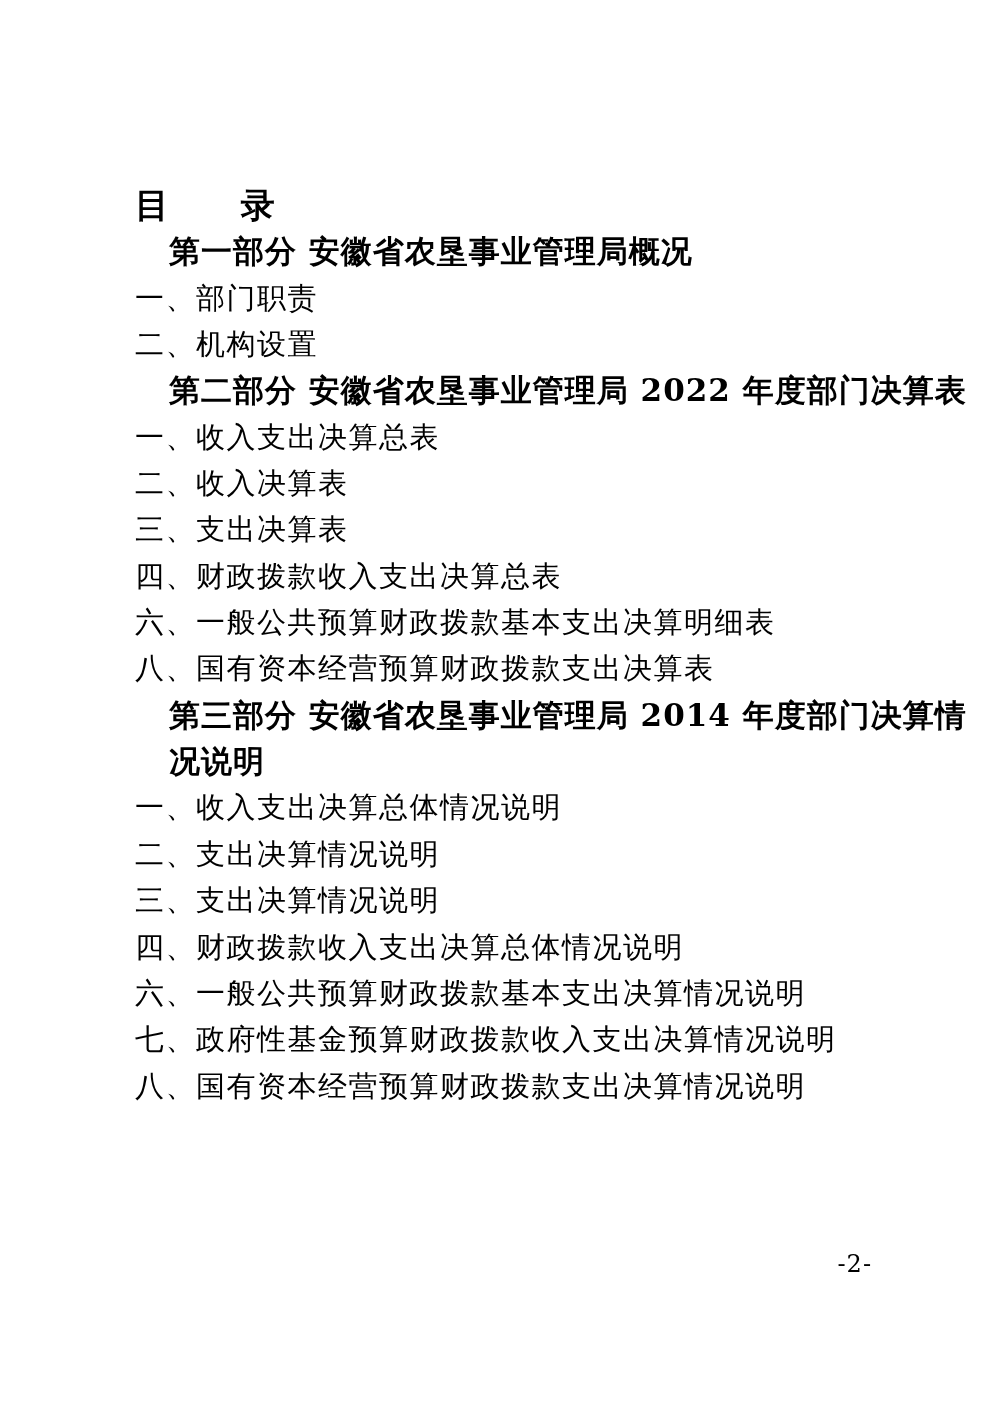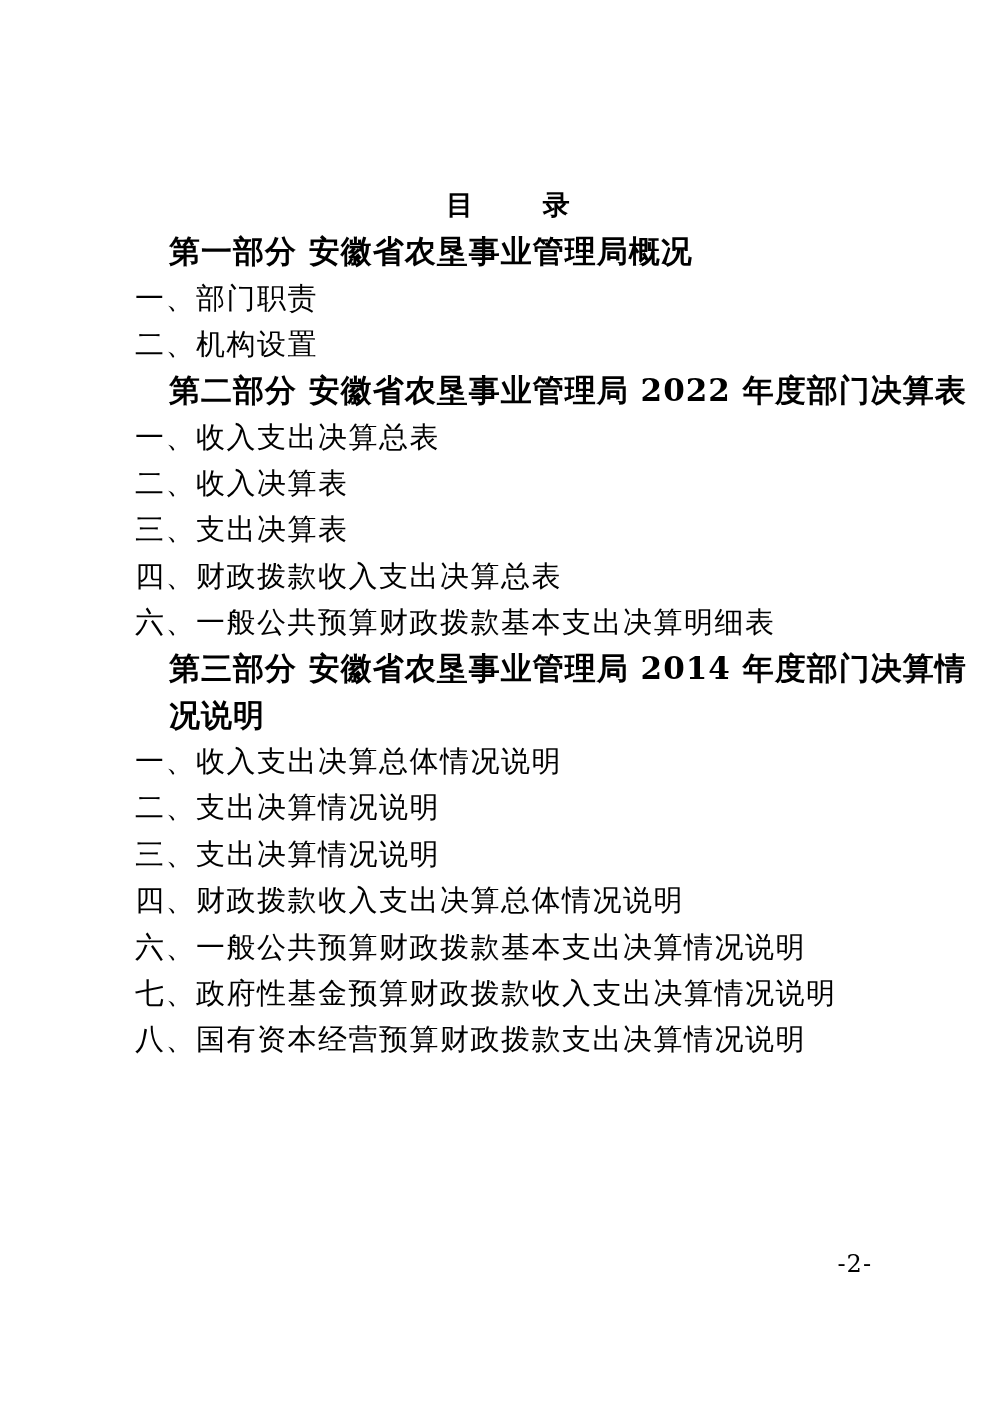--- a/index.html
+++ b/index.html
@@ -22,23 +22,23 @@
     top: 182px;
     width: 748px;
   }
   .line {
     height: 46.35px;
     line-height: 46.35px;
     white-space: nowrap;
     letter-spacing: 1.5px;
   }
   .title-line {
-    font-size: 27px;
+    font-size: 34px;
     font-weight: bold;
-    text-align: center;
+    text-align: left;
     word-spacing: 56px;
     letter-spacing: 2px;
   }
   .heading-line {
     font-size: 31px;
     font-weight: bold;
     letter-spacing: 1px;
     margin-left: 34px;
   }
   .item-line {
@@ -64,20 +64,21 @@
     <div class="line heading-line">第一部分 安徽省农垦事业管理局概况</div>
     <div class="line item-line">一、部门职责</div>
     <div class="line item-line">二、机构设置</div>
 
     <div class="line heading-line">第二部分 安徽省农垦事业管理局 2022 年度部门决算表</div>
     <div class="line item-line">一、收入支出决算总表</div>
     <div class="line item-line">二、收入决算表</div>
     <div class="line item-line">三、支出决算表</div>
     <div class="line item-line">四、财政拨款收入支出决算总表</div>
     <div class="line item-line">六、一般公共预算财政拨款基本支出决算明细表</div>
+    <div class="line item-line">八、国有资本经营预算财政拨款支出决算表</div>
 
     <div class="line heading-line">第三部分 安徽省农垦事业管理局 2014 年度部门决算情</div>
     <div class="line heading-line">况说明</div>
     <div class="line item-line">一、收入支出决算总体情况说明</div>
     <div class="line item-line">二、支出决算情况说明</div>
     <div class="line item-line">三、支出决算情况说明</div>
     <div class="line item-line">四、财政拨款收入支出决算总体情况说明</div>
     <div class="line item-line">六、一般公共预算财政拨款基本支出决算情况说明</div>
     <div class="line item-line">七、政府性基金预算财政拨款收入支出决算情况说明</div>
     <div class="line item-line">八、国有资本经营预算财政拨款支出决算情况说明</div>

